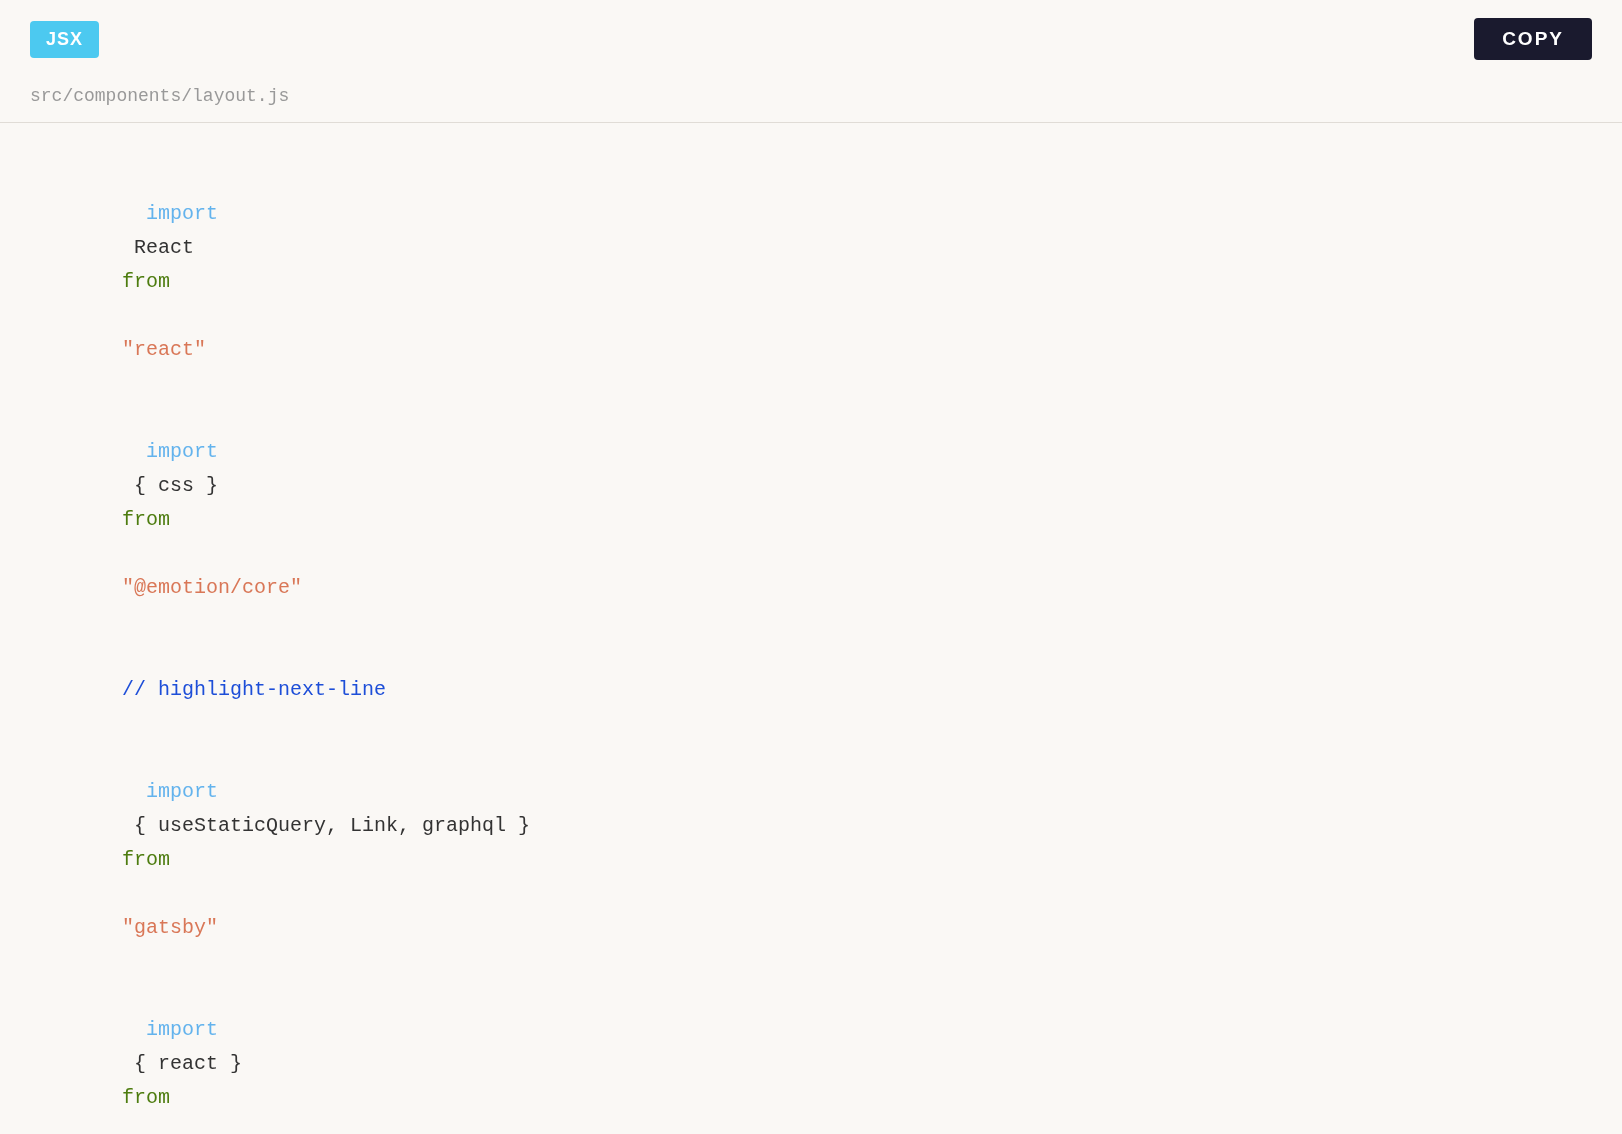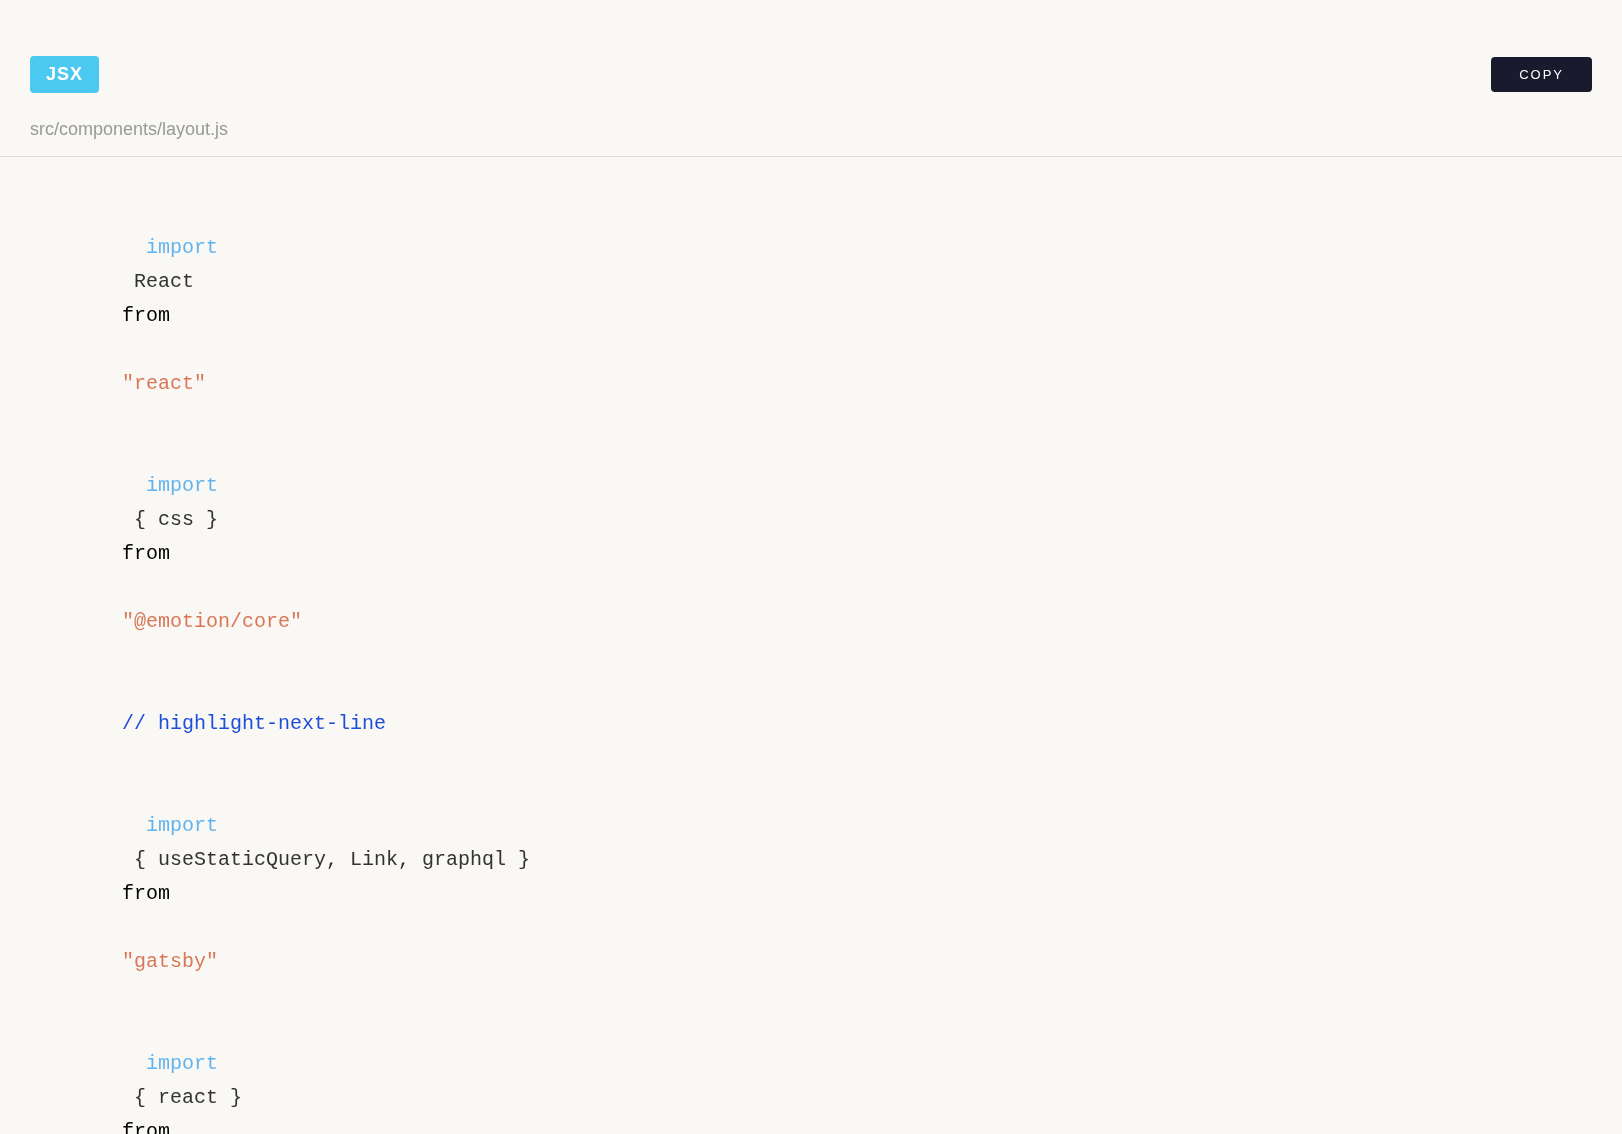--- a/index.html
+++ b/index.html
@@ -21,52 +21,51 @@
       min-height: 1134px;
       position: relative;
     }
 
     .header-bar {
       display: flex;
       align-items: center;
       justify-content: space-between;
       padding: 18px 30px;
       background-color: #faf8f5;
-      margin-top: 38px;
     }
 
     .jsx-badge {
       background-color: #4cc9f0;
       color: #fff;
       font-family: Arial, sans-serif;
       font-weight: 700;
       font-size: 18px;
       padding: 8px 16px;
       border-radius: 4px;
       letter-spacing: 1px;
     }
 
     .copy-button {
       background-color: #1a1a2e;
       color: #fff;
       font-family: Arial, sans-serif;
-      font-weight: 400;
-      font-size: 13px;
+      font-weight: 700;
+      font-size: 19px;
       padding: 10px 28px;
       border: none;
       border-radius: 4px;
       cursor: pointer;
       letter-spacing: 2px;
     }
 
     .file-path {
       color: #999;
       font-size: 18px;
       padding: 8px 30px 16px 30px;
-      font-family: Liberation Sans, sans-serif;
+      font-family: Liberation Mono, monospace;
     }
 
     .divider {
       border: none;
       border-top: 1px solid #e0dcd6;
       margin: 0;
     }
 
     .code-block {
       padding: 40px 40px 40px 50px;
@@ -75,21 +74,21 @@
       font-family: 'Courier New', Courier, monospace;
     }
 
     .code-line {
       display: block;
       white-space: pre;
     }
 
     
     .kw-import { color: #63b3ed; margin-left: 24px; }
-    .kw-from { color: #000000; }
+    .kw-from { color: #4d7c0f; }
 
     .str { color: #d97757; } 
     .comment { color: #1d4ed8; } 
     .plain { color: #333; }
   </style>
 </head>
 <body>
 
 <div class="code-container">
   <div class="header-bar">

